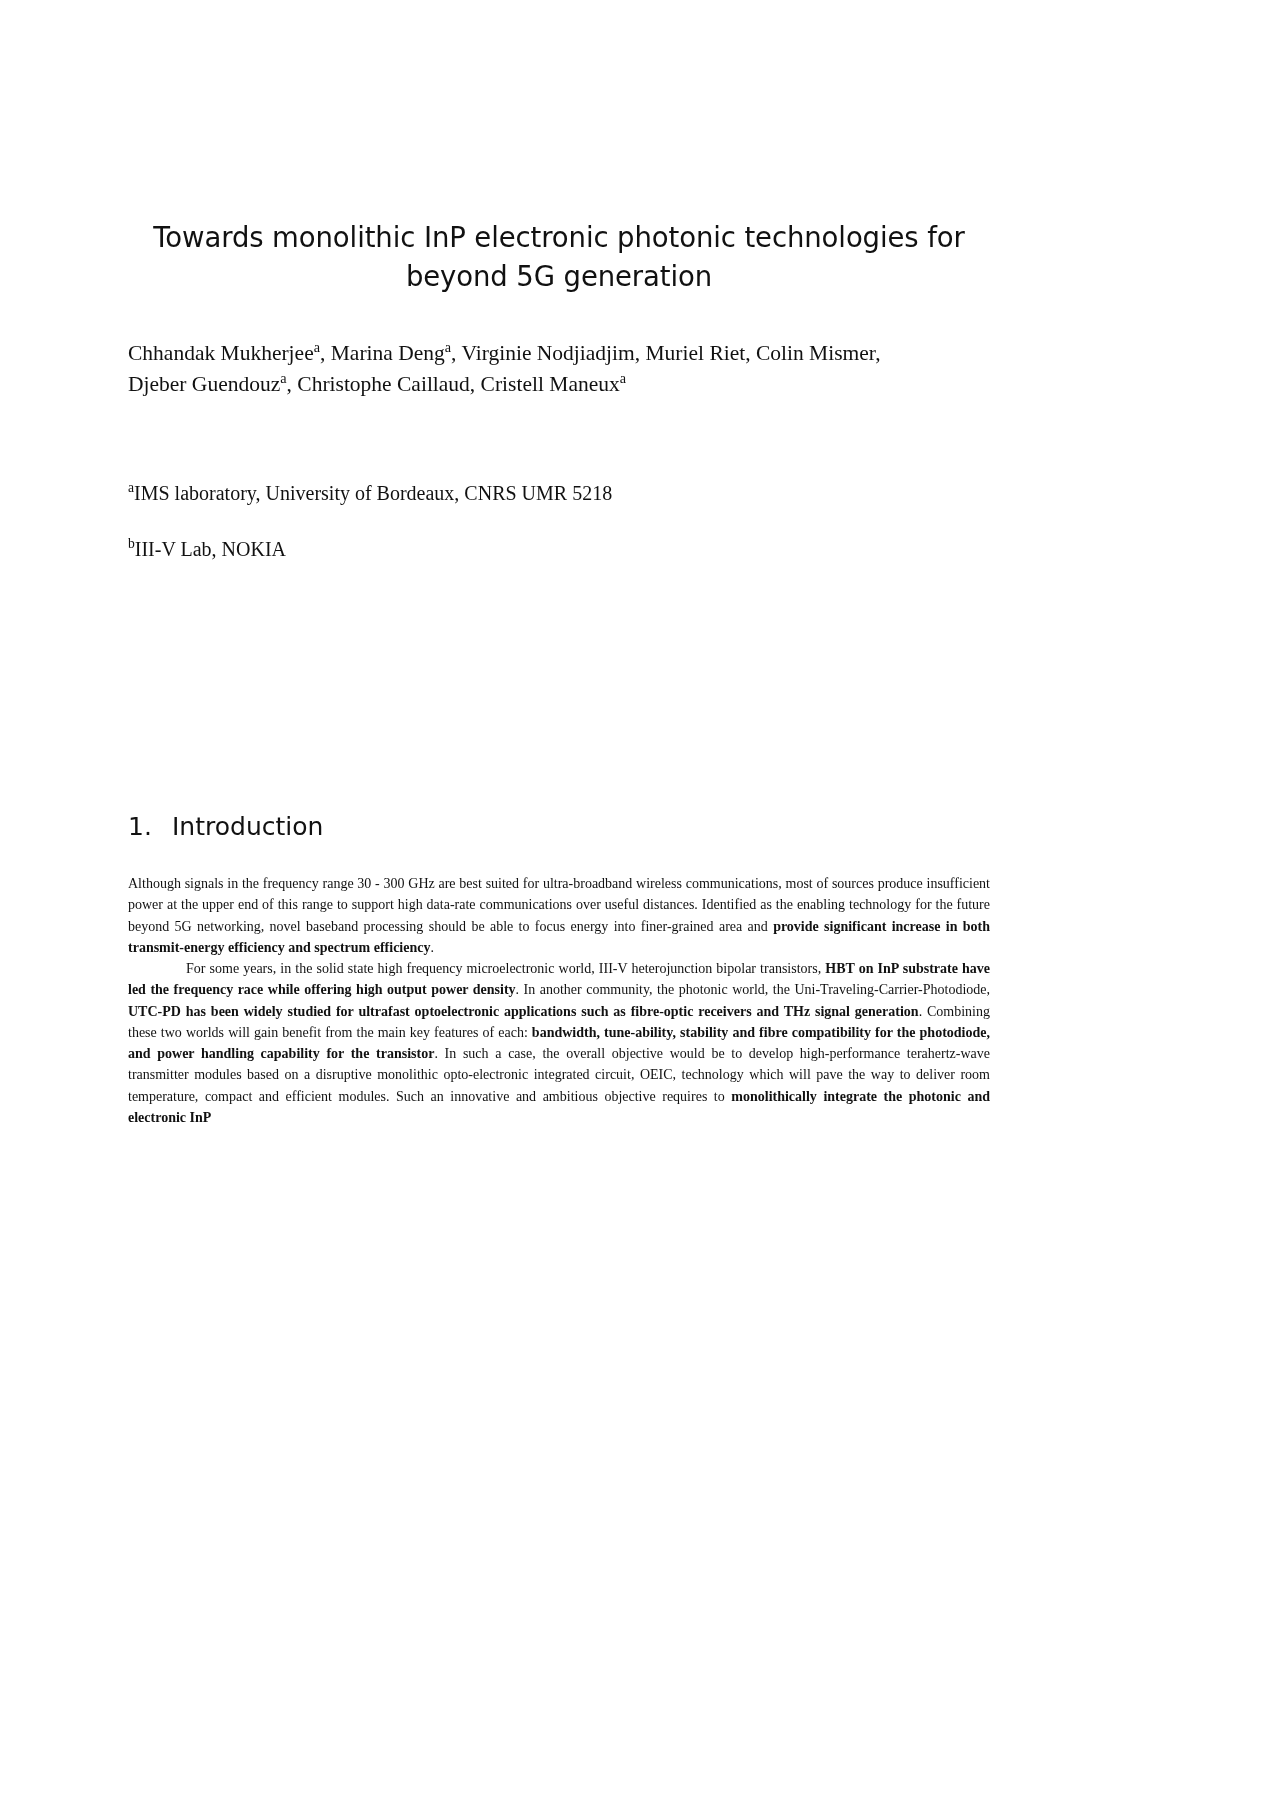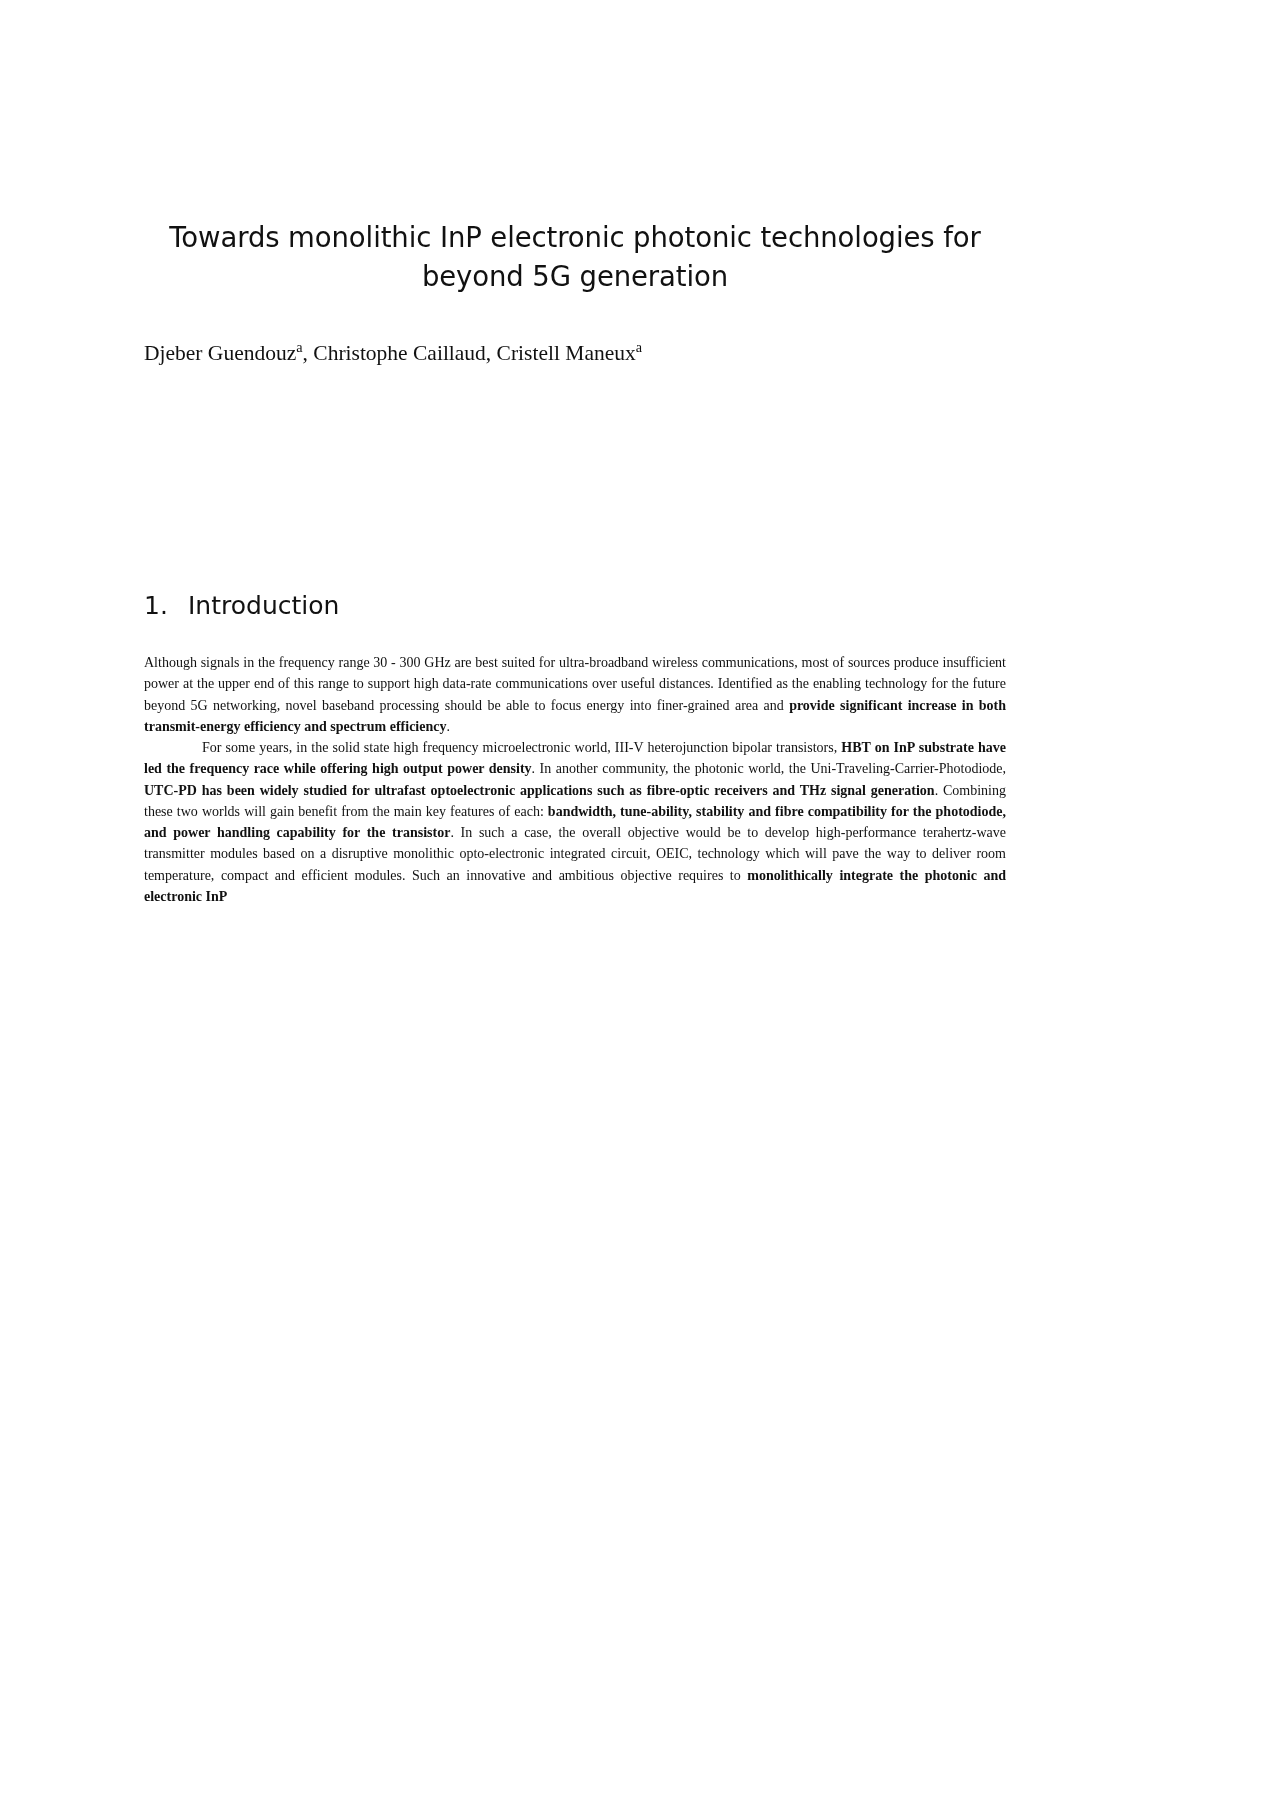--- a/index.html
+++ b/index.html
@@ -7,21 +7,20 @@
     padding: 0;
     background: #ffffff;
   }
   .page {
     position: relative;
     width: 1032px;
     height: 1808px;
     background: #ffffff;
     overflow: hidden;
     box-sizing: border-box;
-    margin-left: 16px;
   }
   .content {
     position: absolute;
     left: 128px;
     top: 0;
     width: 862px;
   }
 
   
   .doc-title {
@@ -108,23 +107,28 @@
 </style>
 </head>
 <body>
 
 <div class="page">
   <div class="content">
 
     <h1 class="doc-title">Towards monolithic InP electronic photonic technologies for beyond 5G generation</h1>
 
     <div class="authors">
+      <div id="author-line-1"><span>Chhandak Mukherjee</span><sup>a</sup><span>, Marina Deng</span><sup>a</sup><span>, Virginie Nodjiadjim, Muriel Riet, Colin Mismer,</span></div>
       <div id="author-line-2"><span>Djeber Guendouz</span><sup>a</sup><span>, Christophe Caillaud,  Cristell Maneux</span><sup>a</sup></div>
     </div>
 
+    <div class="affiliations" id="affiliation-list">
+        <p class="affil-line"><sup>a</sup><span>IMS laboratory, University of Bordeaux, CNRS UMR 5218</span></p>
+        <p class="affil-line"><sup>b</sup><span>III-V Lab, NOKIA</span></p>
+      </div>
 
     <h2 class="section-heading">
       <span class="sec-num">1.</span>
       <span>Introduction</span>
     </h2>
 
     <div class="body-block" id="introduction-body">
         <p class="body"><span>Although signals in the frequency range 30 - 300 GHz are best suited for ultra-broadband wireless communications, most of sources produce insufficient power at the upper end of this range to support high data-rate communications over useful distances. Identified as the enabling technology for the future beyond 5G networking, novel baseband processing should be able to focus energy into finer-grained area and </span><b>provide significant increase in both transmit-energy efficiency and spectrum efficiency</b><span>.</span></p>
         <p class="body indented"><span>For some years, in the solid state high frequency microelectronic world, III-V heterojunction bipolar transistors, </span><b>HBT on InP substrate have led the frequency race while offering high output power density</b><span>. In another community, the photonic world, the Uni-Traveling-Carrier-Photodiode, </span><b>UTC-PD has been widely studied for ultrafast optoelectronic applications such as fibre-optic receivers and THz signal generation</b><span>. Combining these two worlds will gain benefit from the main key features of each: </span><b>bandwidth, tune-ability, stability and fibre compatibility for the photodiode, and power handling capability for the transistor</b><span>. In such a case, the overall objective would be to develop high-performance terahertz-wave transmitter modules based on a disruptive monolithic opto-electronic integrated circuit, OEIC, technology which will pave the way to deliver room temperature, compact and efficient modules. Such an innovative and ambitious objective requires to </span><b>monolithically integrate the photonic and electronic InP</b></p>
       </div>

